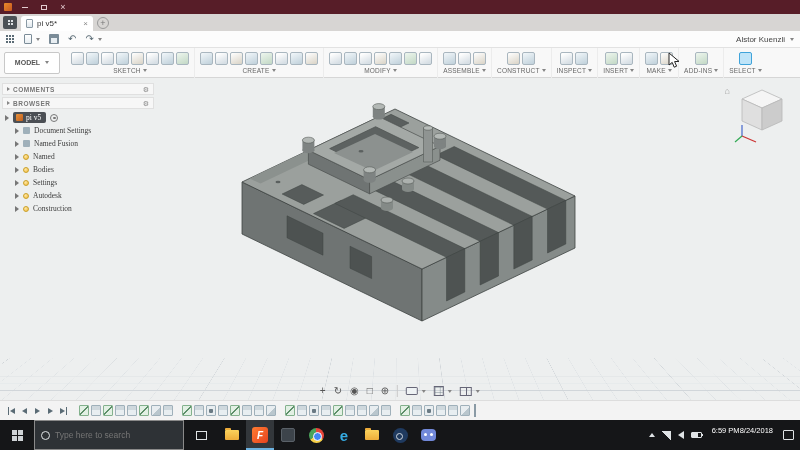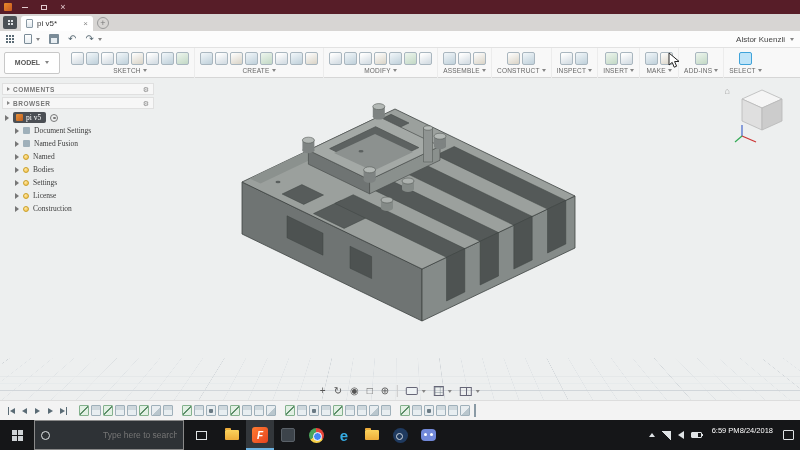--- a/index.html
+++ b/index.html
@@ -107,21 +107,21 @@
   .tf-fillet{background:linear-gradient(135deg,#e8edf0 55%,#b9c6cd 55%);}
   .tf-gap{width:5px;border:none;background:transparent;}
   .tl-marker{width:2px;height:13px;background:#8a9aa5;margin-left:4px;}
 
   
   .taskbar{position:absolute;left:0;right:0;top:420px;height:30px;background:#151618;display:flex;align-items:stretch;z-index:50;}
   .tb-btn{width:34px;display:flex;align-items:center;justify-content:center;flex:none;}
   .win-logo{width:5px;height:5px;background:#cfd3d6;box-shadow:6px 0 #cfd3d6,0 6px #cfd3d6,6px 6px #cfd3d6;transform:translate(-3px,-3px);}
   .search-box{width:150px;background:#2e3236;border:1px solid #8a8a8a;display:flex;align-items:center;gap:5px;padding:0 6px;flex:none;}
   .cortana-ring{width:9px;height:9px;border:1.5px solid #dfe3e5;border-radius:50%;flex:none;}
-  .search-box input{flex:1;min-width:0;background:transparent;border:none;outline:none;color:#bfc3c6;font-size:8.5px;font-family:inherit;margin-left:48px;}
+  .search-box input{flex:1;min-width:0;background:transparent;border:none;outline:none;color:#bfc3c6;font-size:8.5px;font-family:inherit;}
   .taskview-ico{width:11px;height:9px;border:1px solid #dfe3e5;}
   .tb-icons{display:flex;align-items:stretch;}
   .tb-icon{width:28px;display:flex;align-items:center;justify-content:center;position:relative;flex:none;}
   .tb-icon.active{background:#33373b;box-shadow:inset 0 -2px 0 #6cb2e0;}
   .folder-ico{width:14px;height:10px;background:linear-gradient(#fbd25c,#eead3a);border-radius:1px;position:relative;}
   .folder-ico::before{content:"";position:absolute;left:0;top:-2px;width:6px;height:2px;background:#eead3a;border-radius:1px 1px 0 0;}
   .fusion-ico{width:16px;height:16px;border-radius:3px;background:linear-gradient(135deg,#ff7c32,#e8431f);color:#fff;font-size:10px;font-weight:bold;display:flex;align-items:center;justify-content:center;}
   .app-dark-ico{width:14px;height:14px;border-radius:2px;background:#3d444b;border:1px solid #5a6168;}
   .chrome-ico{width:15px;height:15px;border-radius:50%;background:conic-gradient(#e8453c 0 33%,#f7d148 33% 66%,#4aa35a 66% 100%);position:relative;}
   .chrome-ico::after{content:"";position:absolute;left:4px;top:4px;width:7px;height:7px;background:#4286f5;border:1.5px solid #fff;border-radius:50%;}
@@ -467,21 +467,21 @@
       <span class="tlabel">Bodies</span>
     </div>
     <div class="trow">
       <i class="tw"></i>
       <i class="bulb"></i>
       <span class="tlabel">Settings</span>
     </div>
     <div class="trow">
       <i class="tw"></i>
       <i class="bulb"></i>
-      <span class="tlabel">License</span>
+      <span class="tlabel">Autodesk</span>
     </div>
     <div class="trow">
       <i class="tw"></i>
       <i class="bulb"></i>
       <span class="tlabel">Construction</span>
     </div>
   </div>
 
   <div class="nav-toolbar">
     <span class="nv">+</span>

